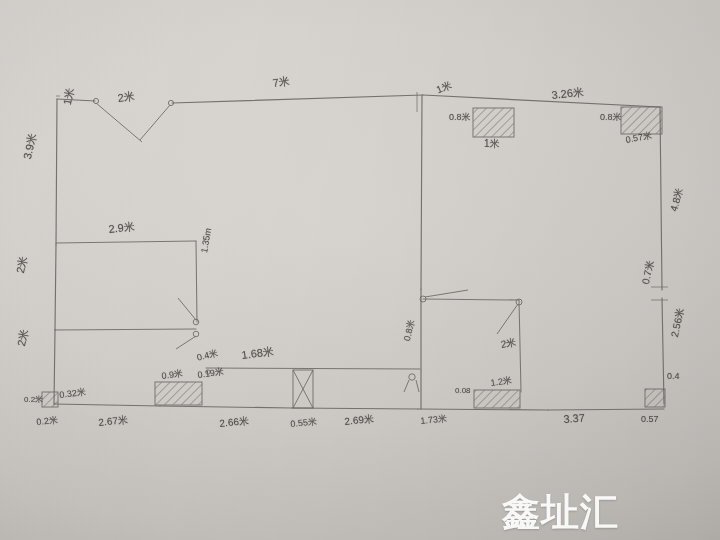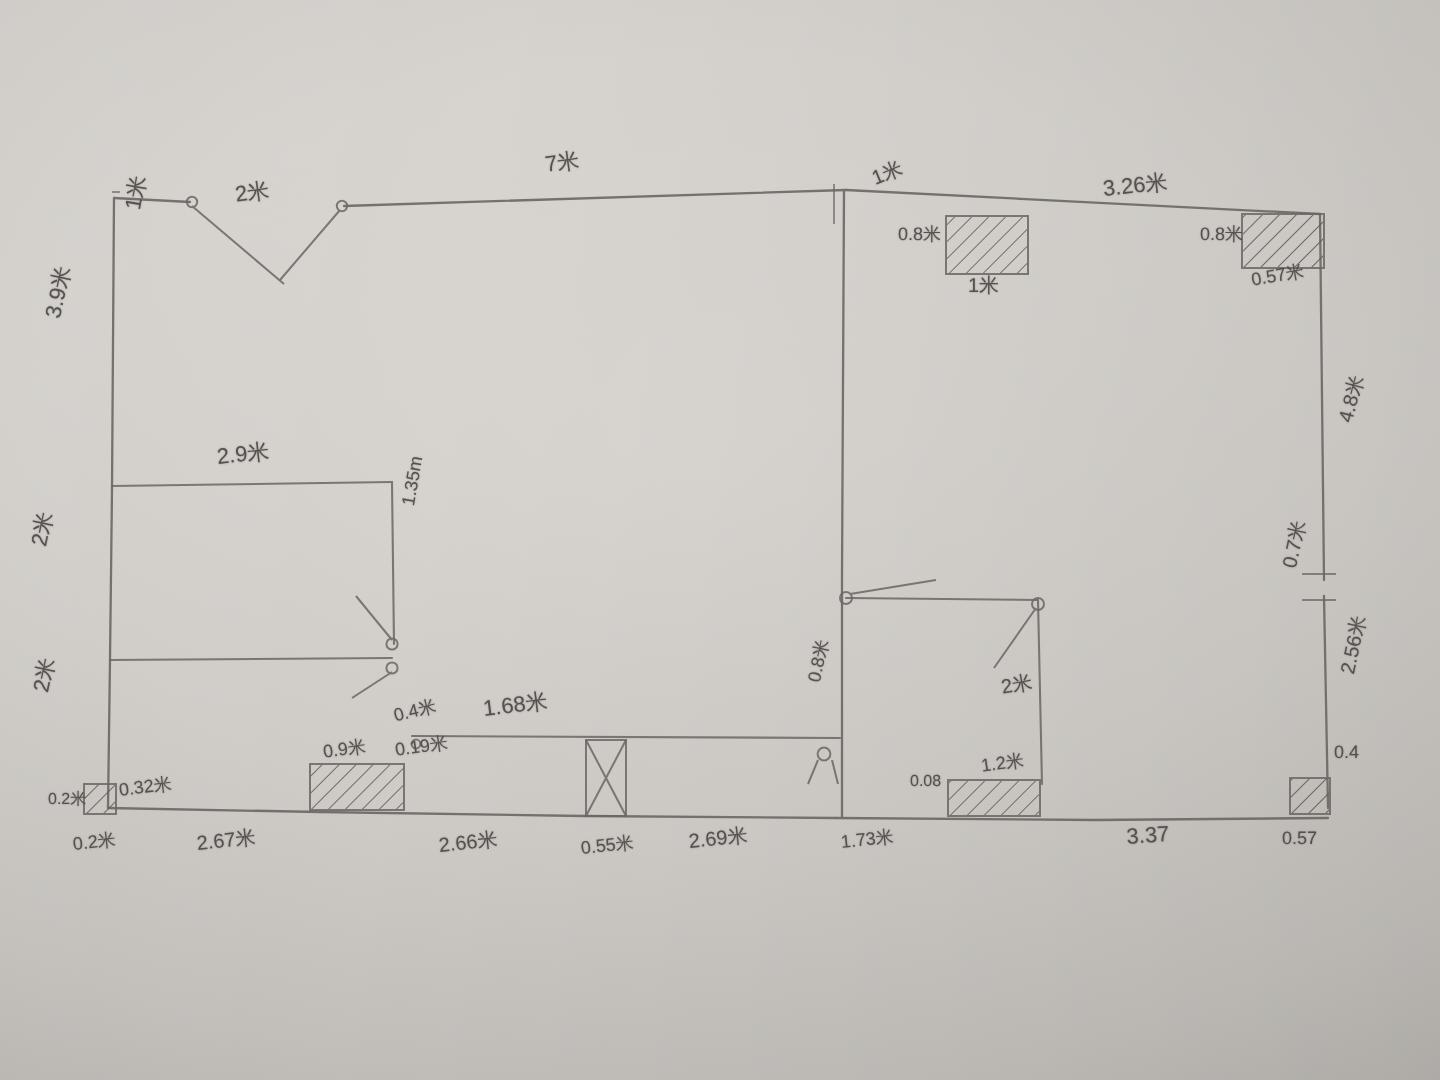--- a/index.html
+++ b/index.html
@@ -225,13 +225,14 @@
   <div class="label" style="left:455px; top:387px; font-size:8px;">0.08</div>
 
   <div class="label" style="left:490px; top:379px; transform:rotate(-8deg); font-size:9px;">1.2米</div>
 
   <div class="label" style="left:563px; top:414px; transform:rotate(-4deg); font-size:11px;">3.37</div>
 
   <div class="label" style="left:667px; top:372px; font-size:9px;">0.4</div>
 
   <div class="label" style="left:641px; top:415px; font-size:9px;">0.57</div>
 
+  <div class="wm">鑫址汇</div>
 </div>
 
 </body></html>

